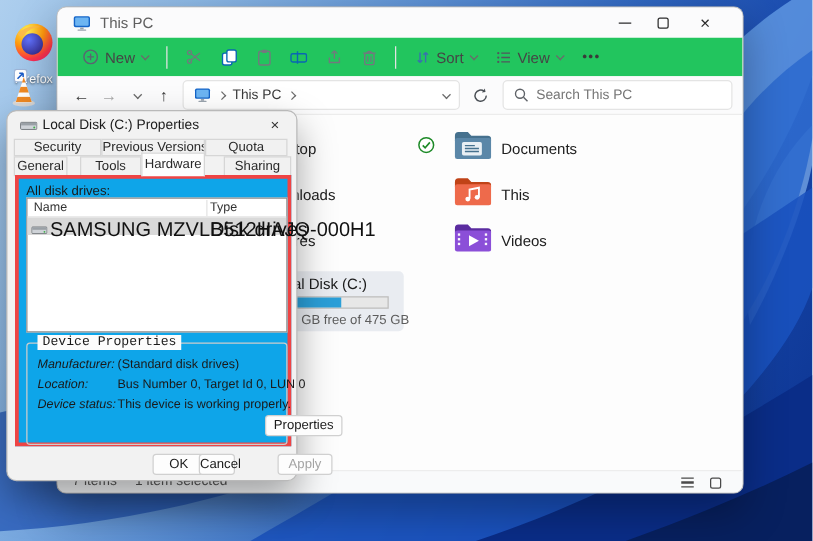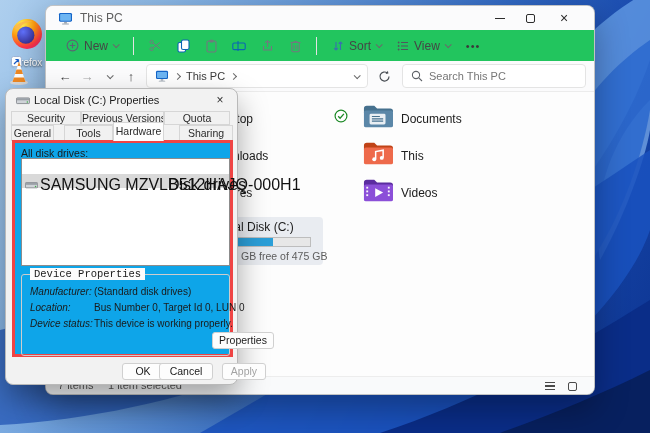--- a/index.html
+++ b/index.html
@@ -103,21 +103,21 @@
   .groupbox { position:absolute; left:6px; top:131px; width:209px; height:82px; border:1px solid #cdcdcd; border-radius:3px; }
   .gb-legend { position:absolute; left:8px; top:-7px; background:#fcfcfc; padding:0 4px; font-size:10.5px;font-family:Liberation Mono, monospace; }
   .fld-l { position:absolute; left:8px; font-size:10px; color:#1a1a1a; white-space:nowrap;font-style:italic; }
   .fld-v { position:absolute; left:72px; font-size:10px; color:#1a1a1a; white-space:nowrap; }
   .fr1 { top:11px; } .fr2 { top:27px; } .fr3 { top:43px; }
 
   .btn { position:absolute; background:#fdfdfd; border:1px solid #d0d0d0; border-radius:3px; text-align:center;
     font-size:10.5px; color:#1a1a1a; font-family:inherit;margin-left:40px; }
   .btn-props { left:150px; top:57px; width:62px; height:17px; line-height:15px; }
   .btn-ok { left:76px; top:274px; width:42px; height:17px; line-height:15px; }
-  .btn-cancel { left:113px; top:274px; width:54px; height:17px; line-height:15px; }
+  .btn-cancel { left:113px; top:274px; width:29px; height:17px; line-height:15px; }
   .btn-apply { left:176px; top:274px; width:44px; height:17px; line-height:15px; color:#a3a3a3; }
 </style>
 </head>
 <body>
 
 <div class="desktop">
   <svg class="bloom" width="650" height="433" viewBox="0 0 650 433">
     <path d="M650,-10 C560,40 500,130 530,240 C580,200 630,120 650,60 Z" fill="#5e97e2" opacity="0.85"></path>
     <path d="M650,100 C610,140 590,200 600,260 C625,215 645,160 650,130 Z" fill="#7fb0ec" opacity="0.7"></path>
     <path d="M650,40 C570,95 520,190 560,300 C610,250 640,170 650,110 Z" fill="#2e6ace" opacity="0.9"></path>
@@ -411,20 +411,25 @@
   <div class="tab r1" style="left:158px; width:66px;">Quota</div>
   <div class="tab r2" style="left:5px; width:43px;">General</div>
   <div class="tab r2" style="left:58px; width:49px;">Tools</div>
   <div class="tab r2 active" style="left:107px; width:51px;">Hardware</div>
   <div class="tab r2" style="left:173px; width:54px;">Sharing</div>
 
   <div class="tabpage">
     <div class="adl">All disk drives:</div>
 
     <div class="listbox">
+      <div class="lb-head">
+        <span class="h1">Name</span>
+        <span class="cdiv"></span>
+        <span class="h2">Type</span>
+      </div>
       <div class="lb-row">
         <span class="ric">
           <svg width="13" height="10" viewBox="0 0 16 12">
             <rect x="0.5" y="3" width="15" height="6.5" rx="1" fill="#cfd3d8" stroke="#6b7075" stroke-width="0.8"></rect>
             <rect x="1" y="3.4" width="14" height="2.4" fill="#9aa0a6"></rect>
             <circle cx="13" cy="7.8" r="0.9" fill="#3fae49"></circle>
           </svg>
         </span>
         <span class="rname">SAMSUNG MZVLB512HAJQ-000H1</span>
         <span class="rtype">Disk drives</span>

